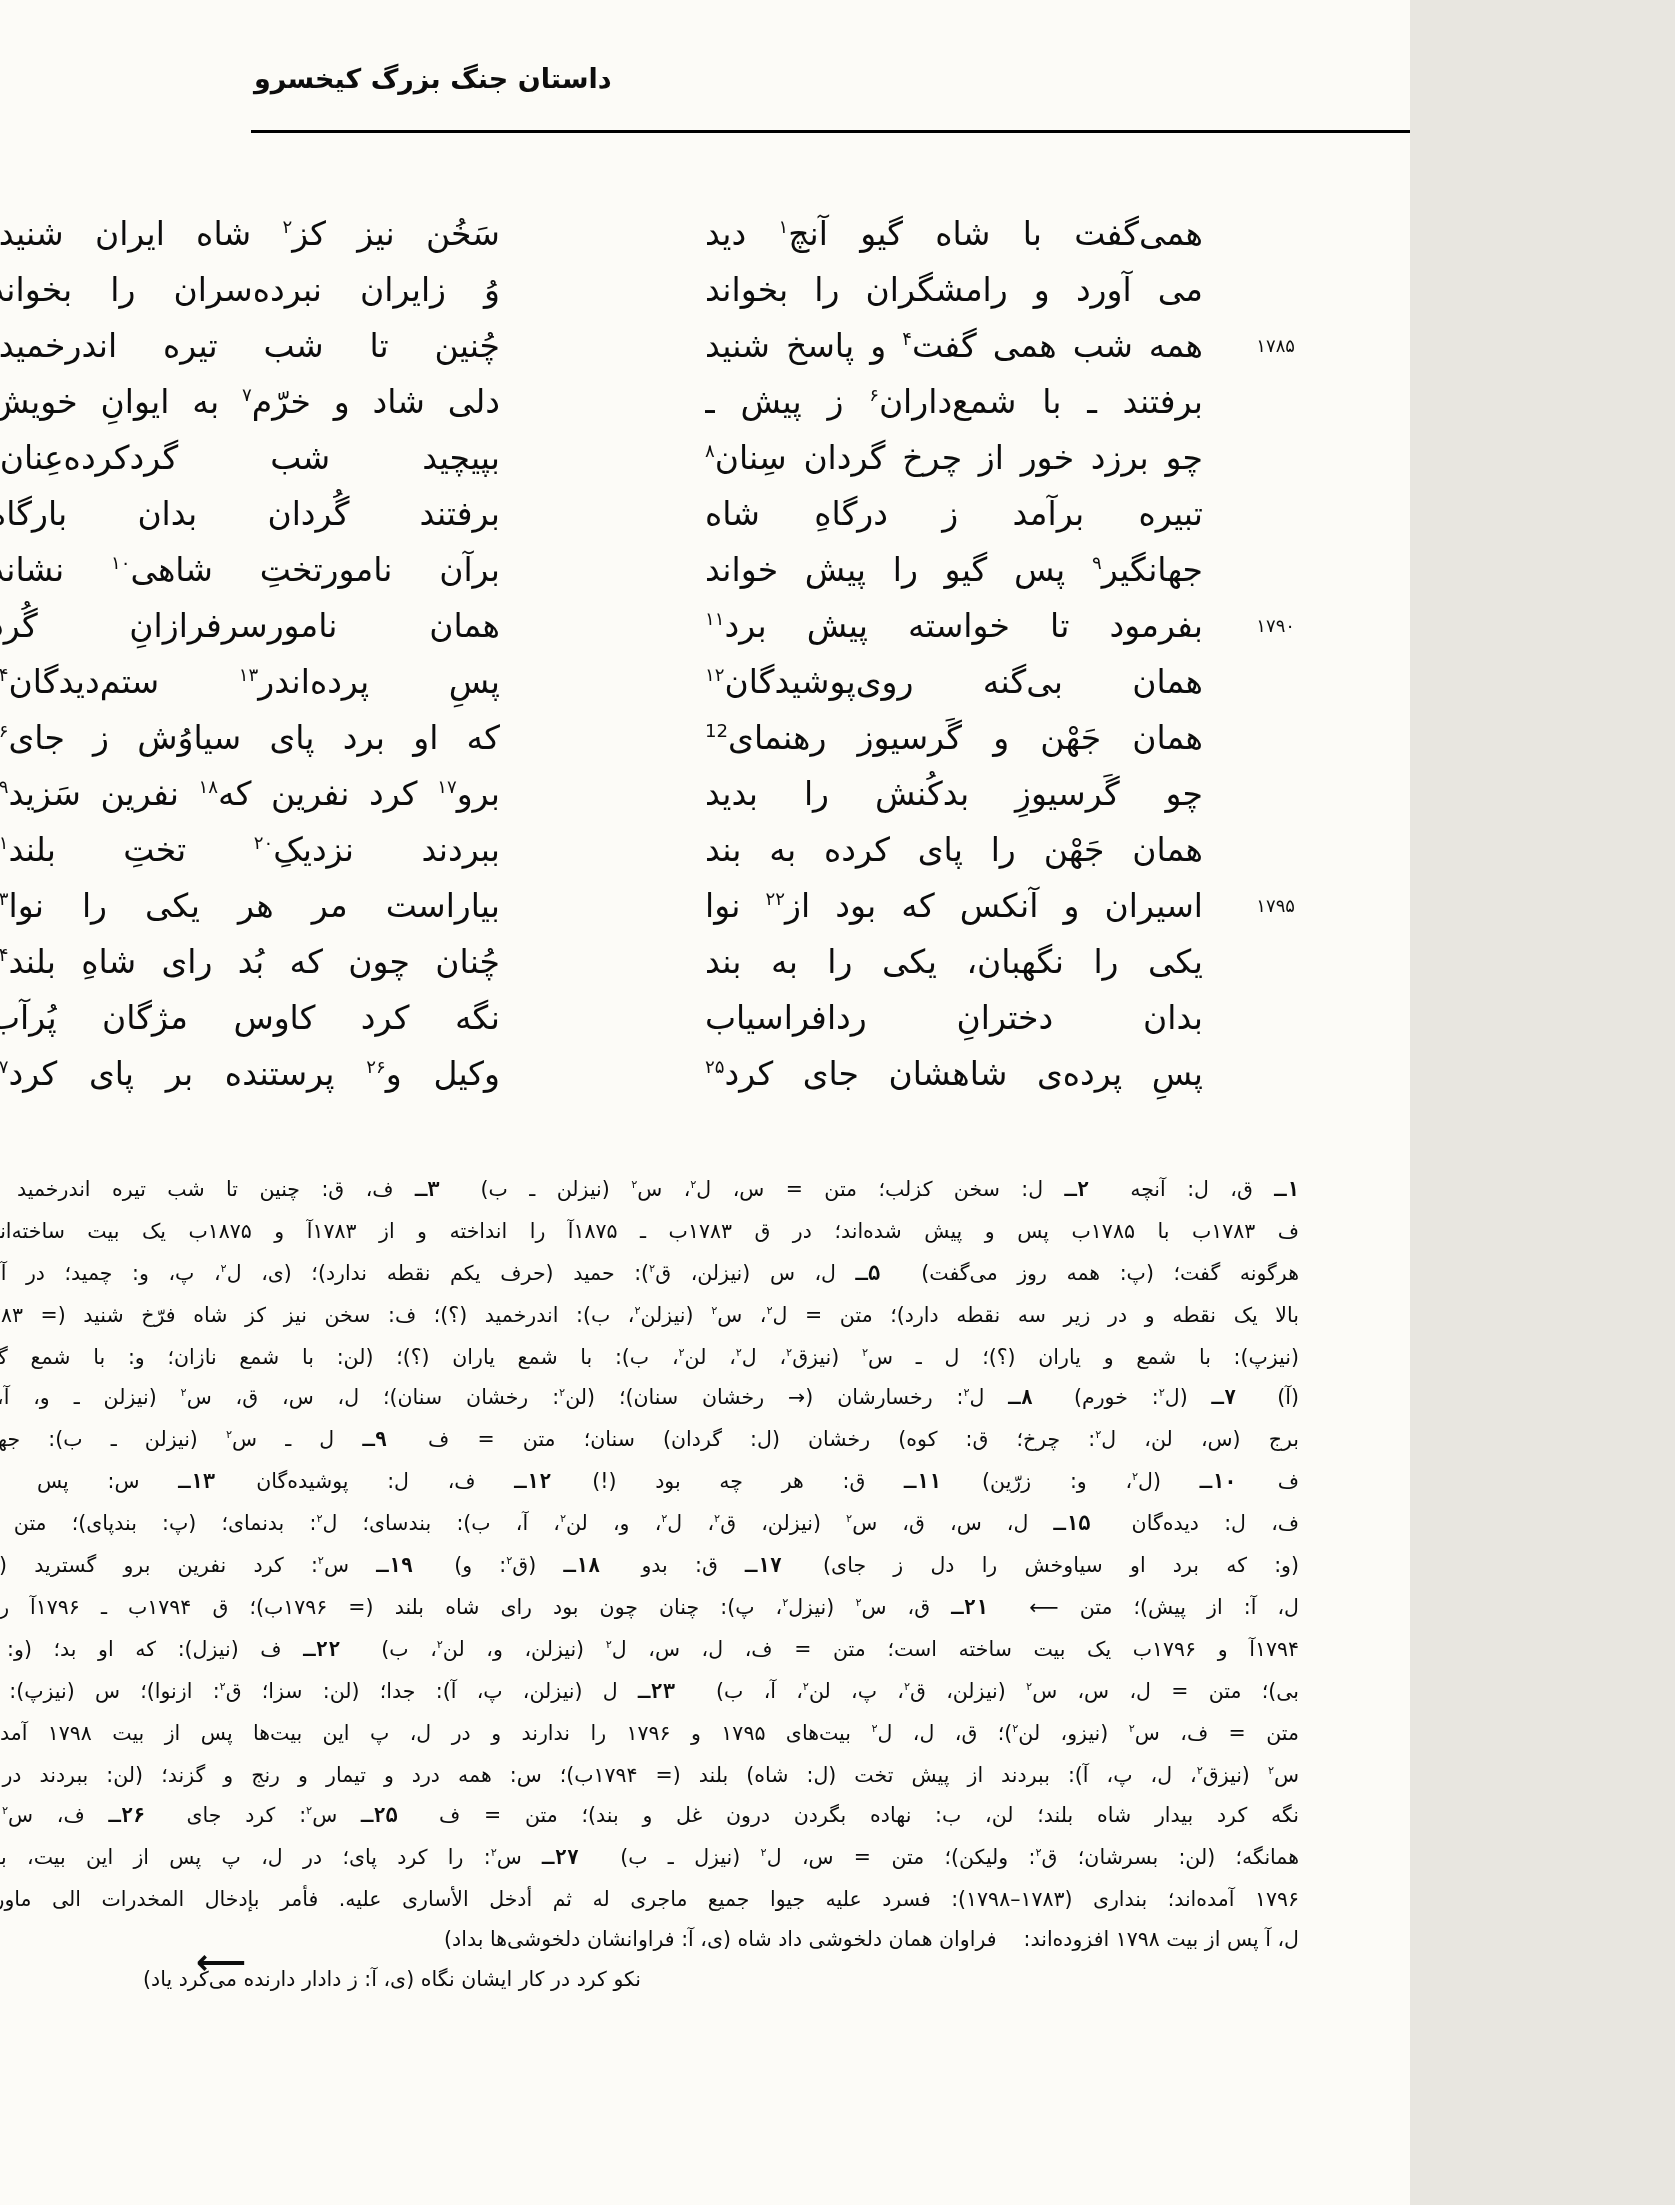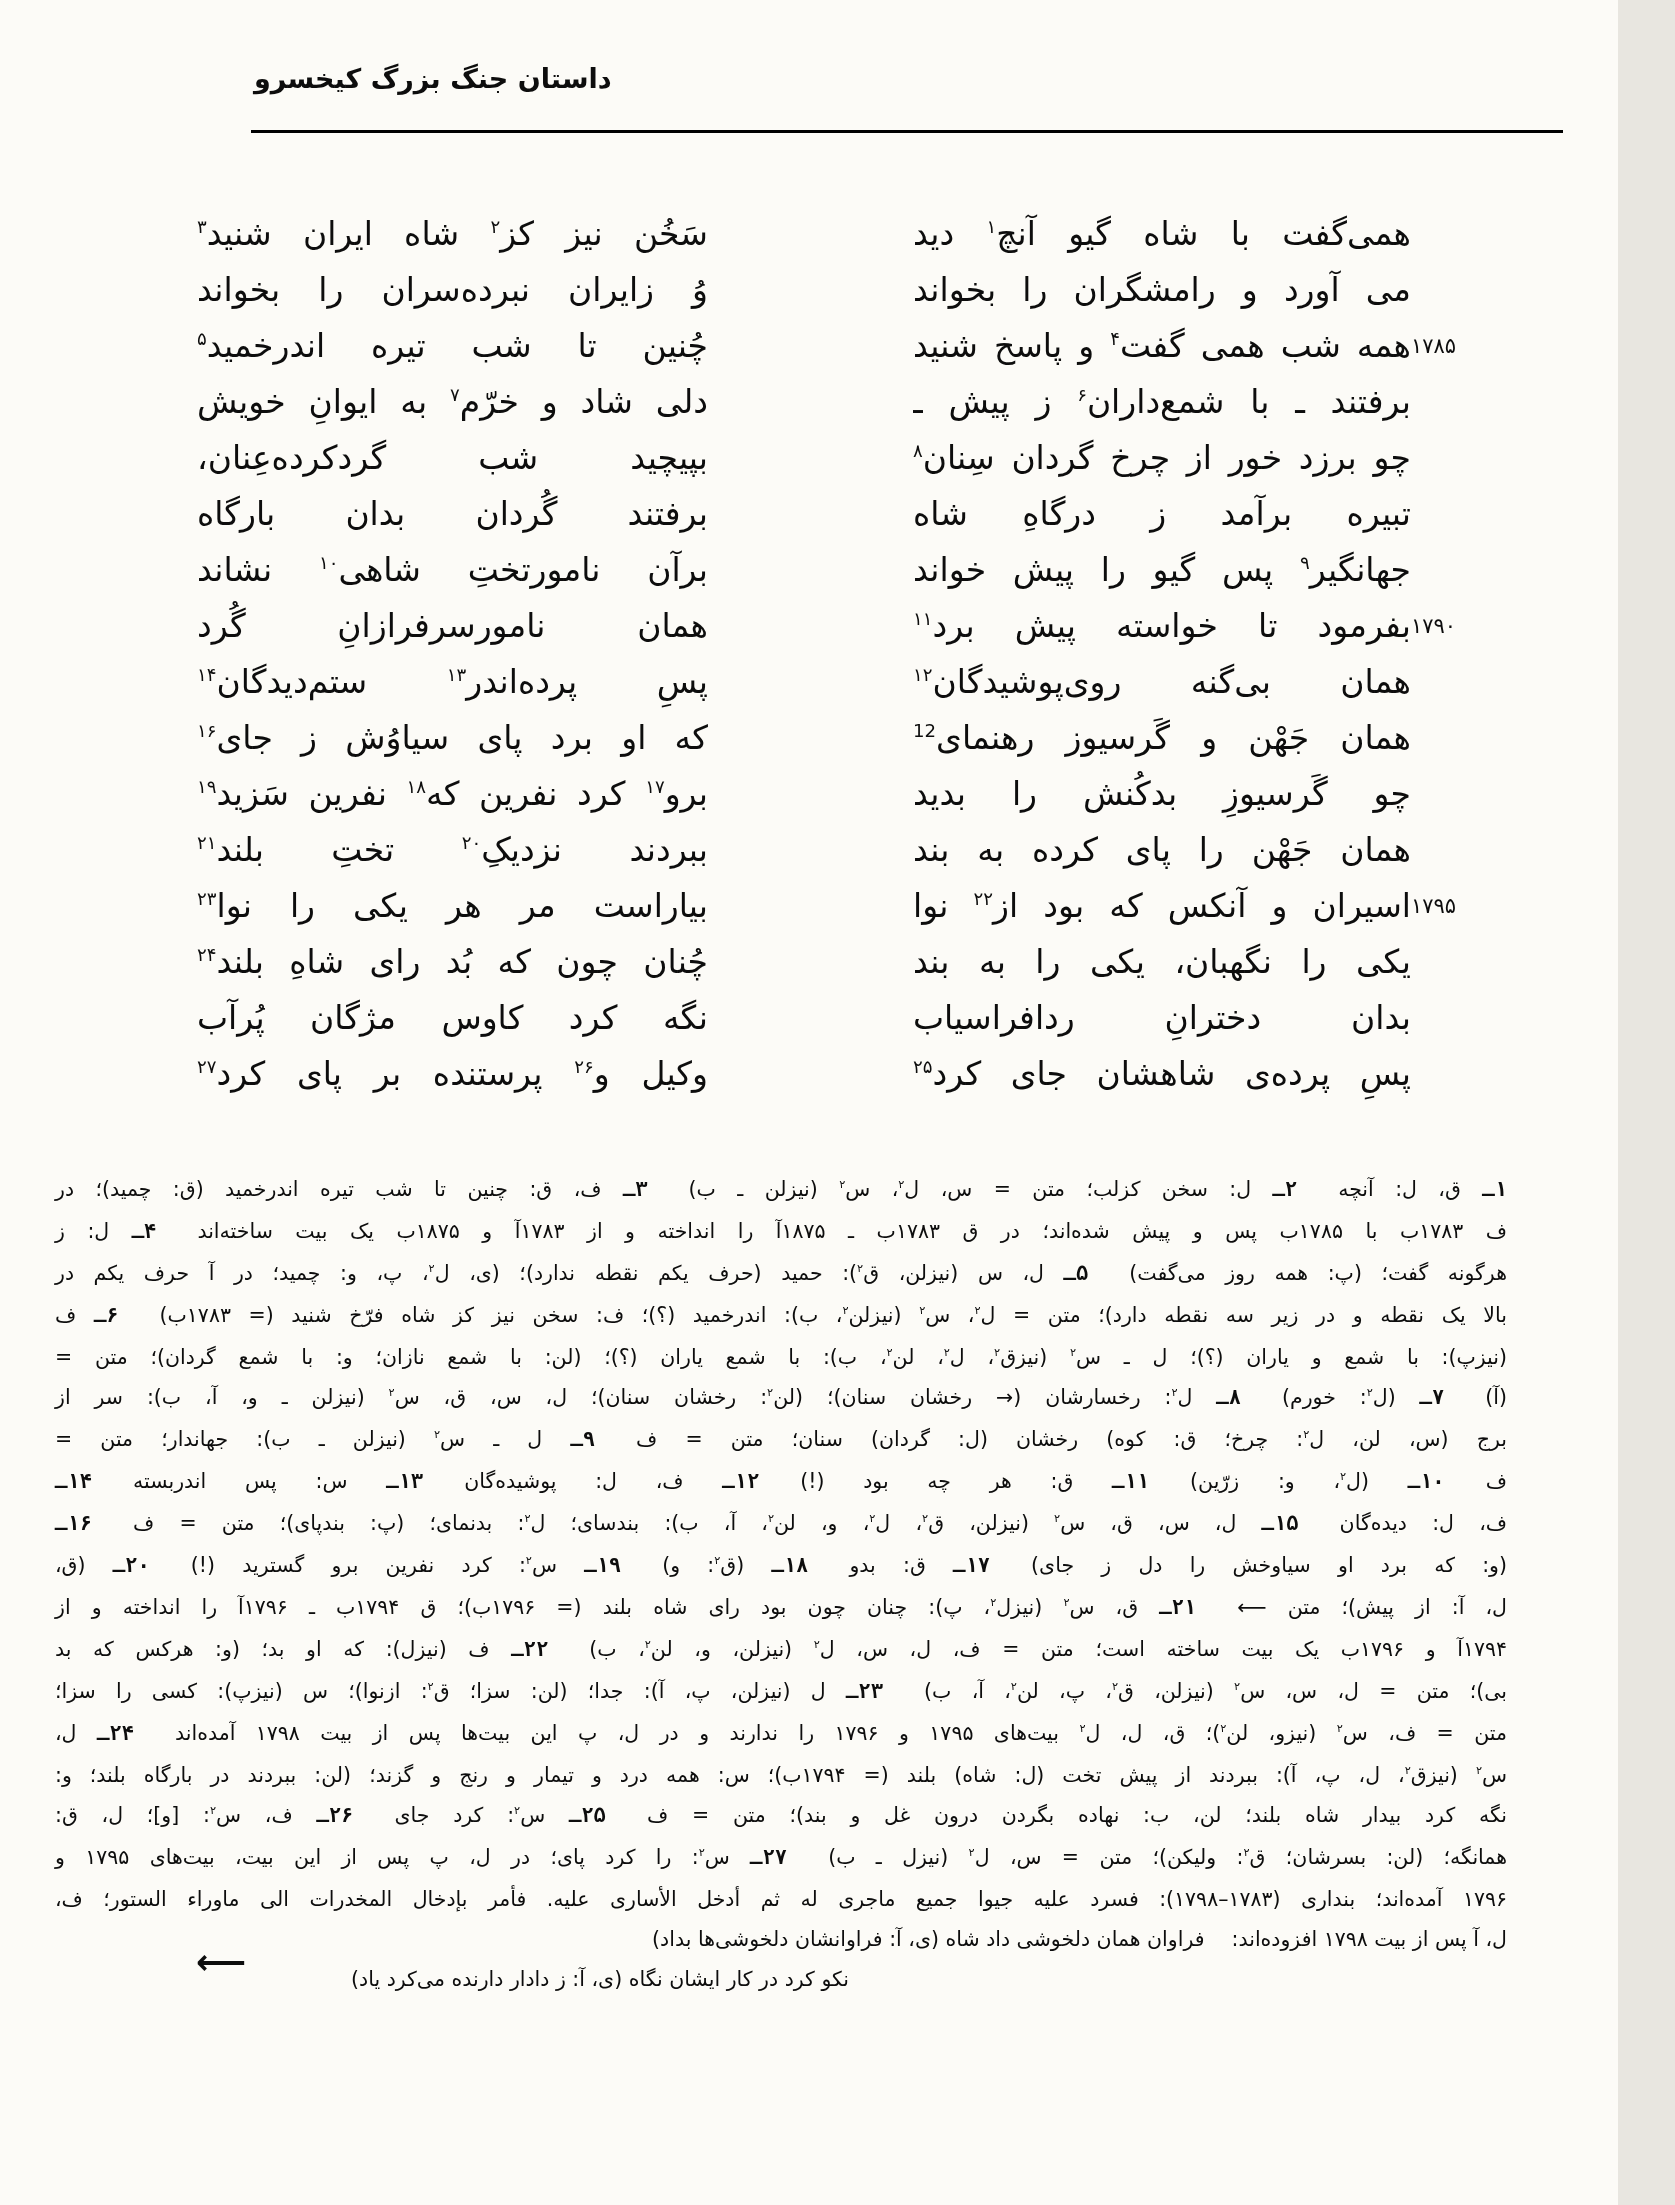--- a/index.html
+++ b/index.html
@@ -1,40 +1,40 @@
 <!DOCTYPE html>
 <html lang="fa" style="font-size:11px"><head>
 <meta charset="utf-8">
 <style>
   html,body{margin:0;padding:0;background:#e8e6e0;}
   .page{
     position:relative;
-    width:1618px;height:2205px;
+    width:1410px;height:2205px;
     background:#fcfbf7;
     font-family:"DejaVu Sans",sans-serif;
     color:#0d0d0d;
     overflow:hidden;
   }
   .running-head{
     position:absolute;top:63px;left:254px;
     font-size:27px;font-weight:bold;
     direction:rtl;white-space:nowrap;
   }
   .head-rule{
     position:absolute;top:130px;left:251px;width:1312px;
     border-top:3.4px solid #000;height:0;
   }
   .verses{
     position:absolute;top:206px;right:115px;
     direction:rtl;
   }
   .verse-row{display:flex;height:56px;}
   .vnum{
-    width:92px;font-size:21px;line-height:56px;
-    text-align:left;flex:none;
+    width:92px;font-size:18px;line-height:56px;
+    text-align:right;flex:none;
   }
   .hemi{
     font-size:33px;line-height:56px;flex:none;
     text-align:justify;text-align-last:justify;
     overflow:hidden;white-space:nowrap;
   }
   .hemi.right{width:498px;}
   .vgap{width:205px;flex:none;}
   .hemi.left{width:511px;}
   sup{font-size:0.55em;line-height:0;}

